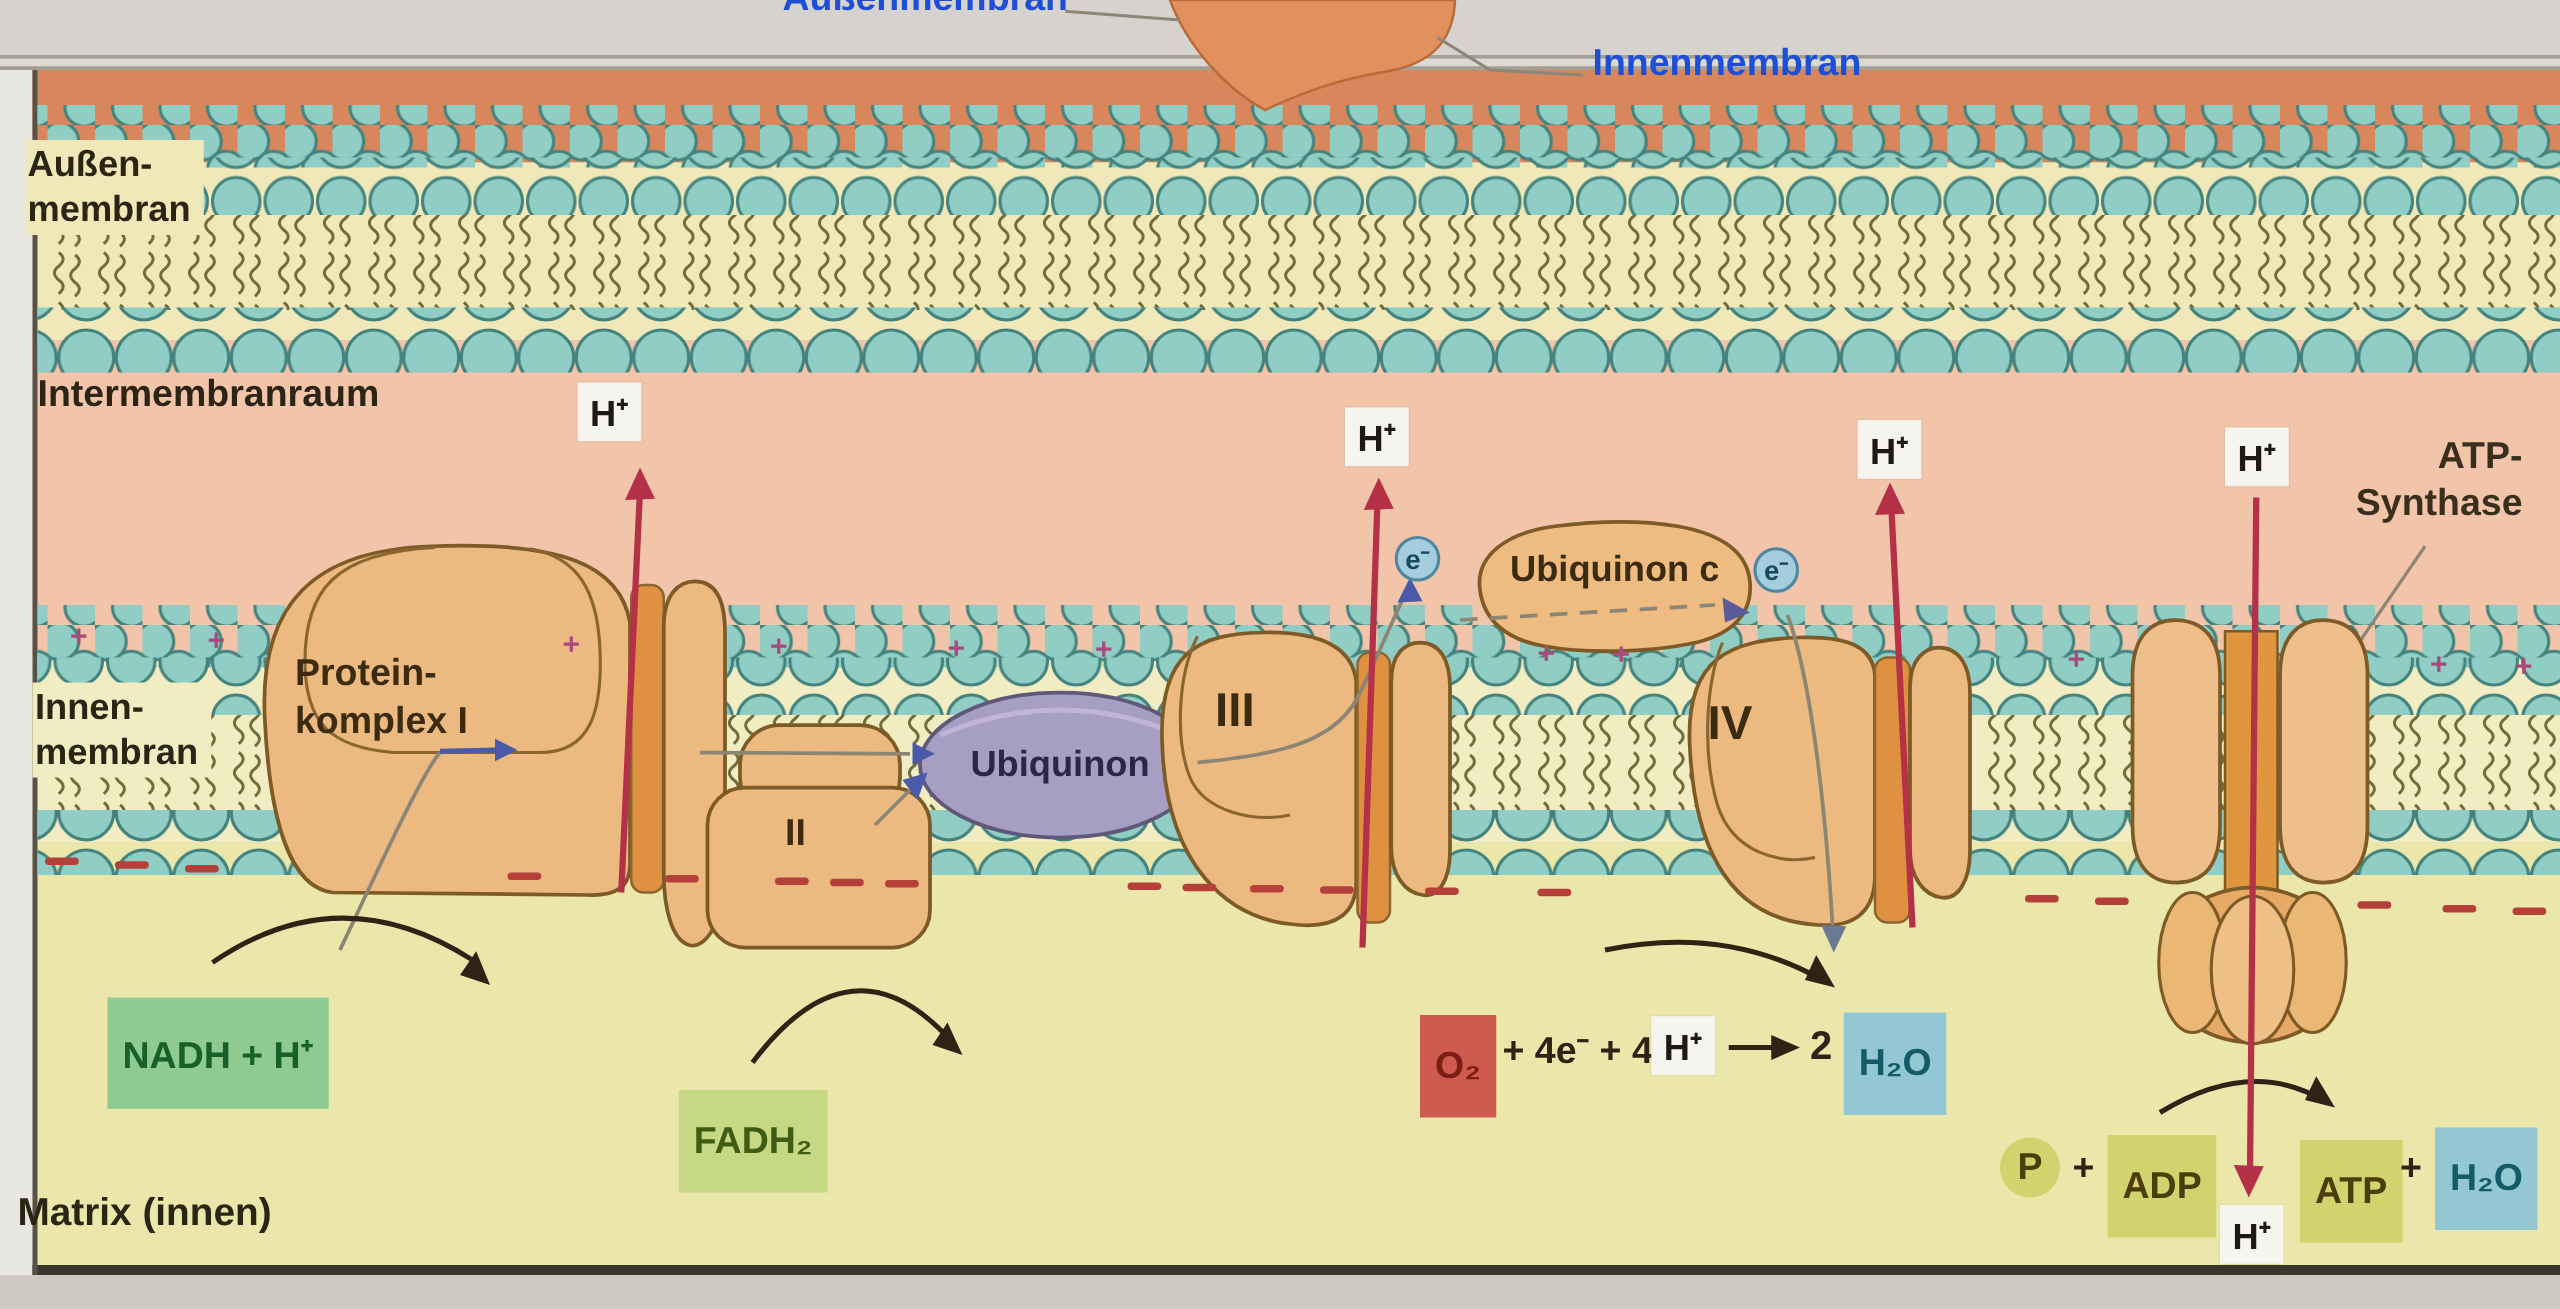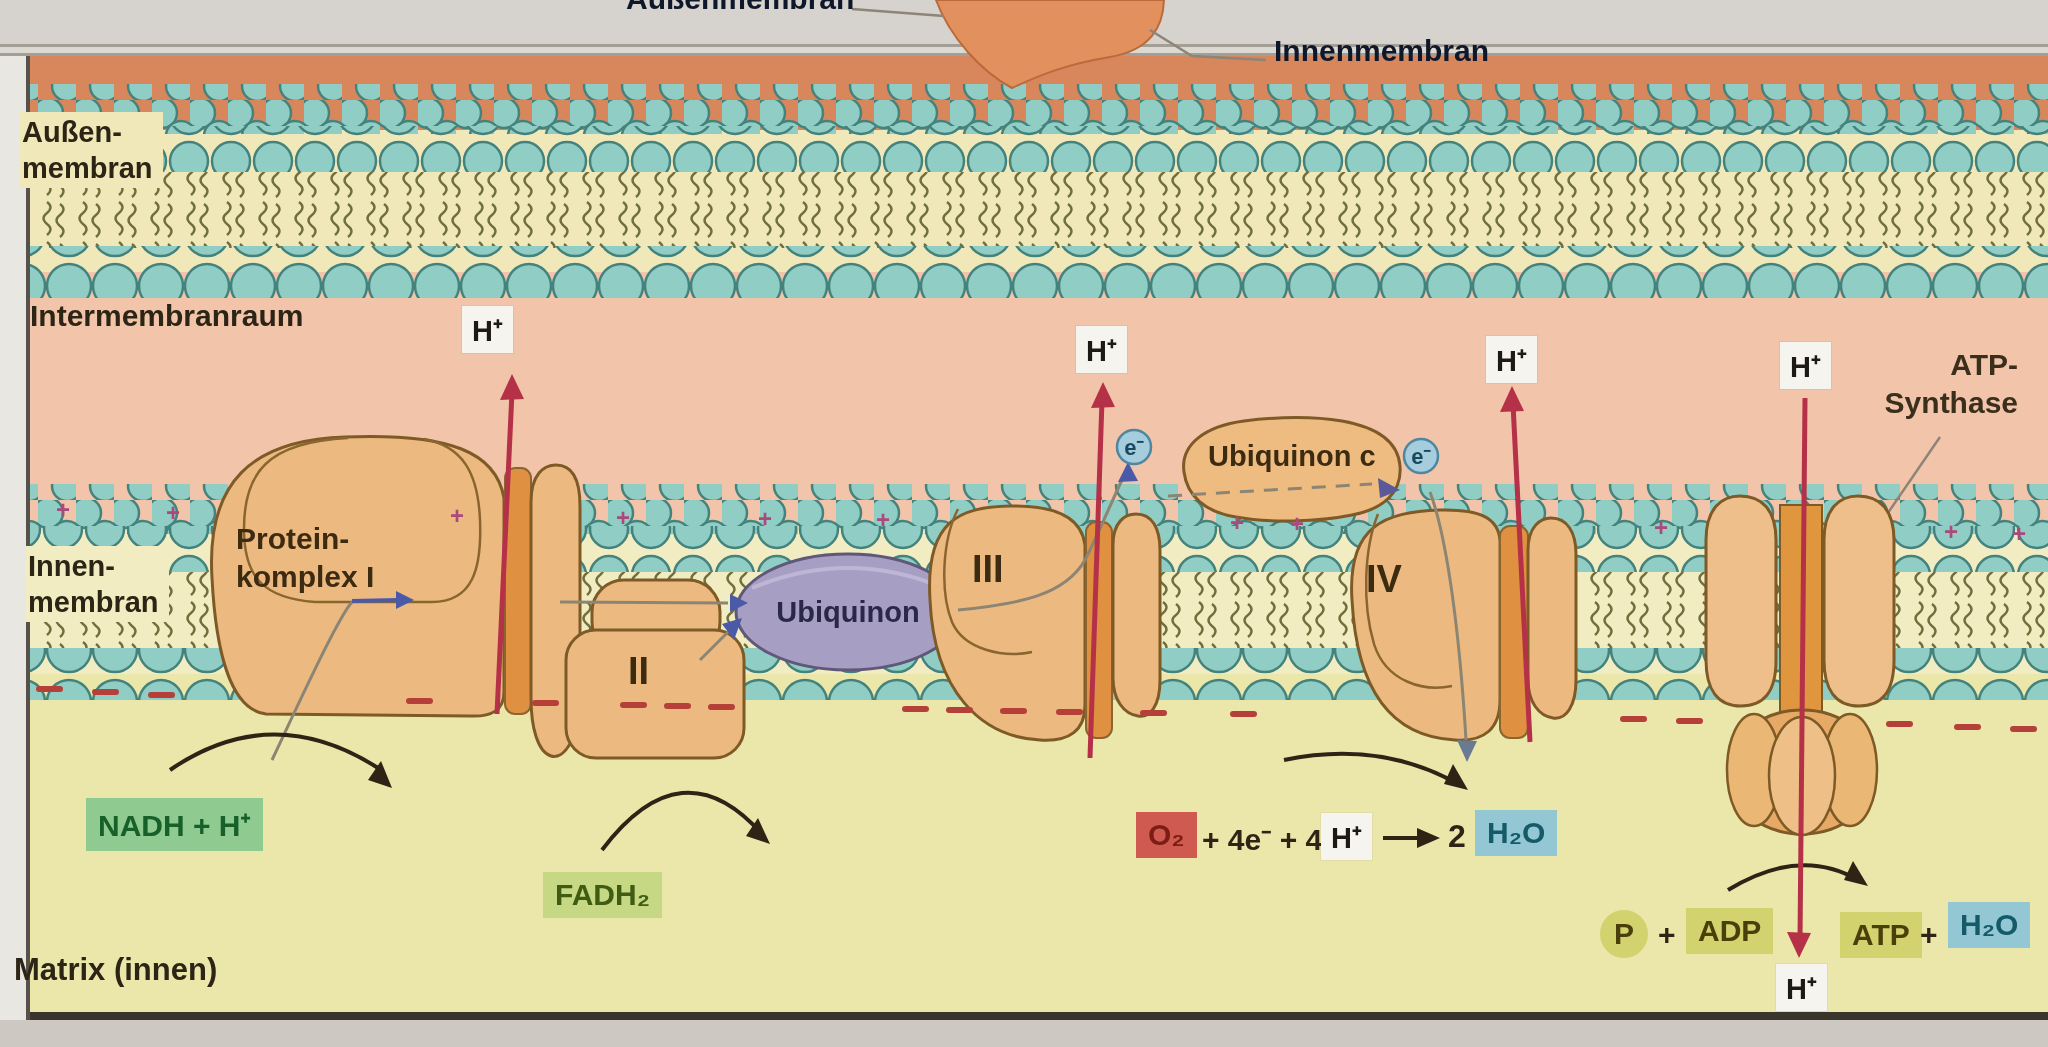--- a/index.html
+++ b/index.html
@@ -2,24 +2,24 @@
 <html style="--page-grey: #d6d3ce; --orange-strip: #d8875c; --outer-tails-bg: #f0e8b8; --salmon: #f2c4a9; --inner-tails-bg: #f2ecc2; --matrix-bg: #ebe6aa; --heads-fill: #8fcdc5; --heads-stroke: #44837d; --tails-stroke: #6f6e3c; --complex-fill: #ecba80; --complex-stroke: #7d5a26; --channel-fill: #df9040; --pumpkin-fill: #e7aa66; --stalk-fill: #e0953f; --ubiquinon-fill: #a79ec4; --ubiquinon-stroke: #5f5878; --arrow-red: #b53148; --arrow-dark: #2e2315; --electron-blue: #4a5aa8; --grey-line: #8c8574; --electron-circle: #a5cddd; --electron-circle-stroke: #4f86a0; --plus-mark: #aa4a7c; --minus-mark: #b5403a; --white-box: #f6f4ef; --green-box: #8fca90; --green-text: #17602a; --lime-box: #c6d884; --lime-text: #3f5c12; --red-box: #ce5a50; --red-text: #7c1d16; --blue-box: #93c7d3; --blue-text: #155a68; --yellow-box: #d2d36e; --yellow-text: #4a3e0a;"><head>
 <meta charset="utf-8">
 <style>
   html,body{margin:0;padding:0;background:#d6d3ce;}
   #stage{position:relative;width:2048px;height:1047px;overflow:hidden;
          font-family:"Liberation Sans",sans-serif;background:var(--page-grey,#d6d3ce);}
   .band{position:absolute;left:0;width:2048px;}
   .abs{position:absolute;}
   svg{position:absolute;left:0;top:0;}
   .lbl{position:absolute;font-weight:bold;color:#2c2414;font-size:29px;line-height:36px;white-space:pre-line;}
-  .toplbl{position:absolute;font-weight:bold;color:#0f172a;font-size:30px;white-space:nowrap;}
+  .toplbl{position:absolute;font-weight:bold;color:#1d4ed8;font-size:30px;white-space:nowrap;}
   .hbox{position:absolute;background:var(--white-box,#f6f4ef);color:#1d1a16;font-weight:bold;
         font-size:29px;padding:4px 10px;box-shadow:0 0 0 1px rgba(0,0,0,0.04);}
-  .box{position:absolute;font-weight:bold;font-size:30px;padding:6px 12px;white-space:nowrap;}
+  .box{position:absolute;font-weight:bold;font-size:30px;padding:24px 12px;white-space:nowrap;}
   .box-green{background:var(--green-box,#8fca90);color:var(--green-text,#17602a);}
   .box-lime{background:var(--lime-box,#c6d884);color:var(--lime-text,#3f5c12);}
   .box-red{background:var(--red-box,#ce5a50);color:var(--red-text,#7c1d16);}
   .box-blue{background:var(--blue-box,#93c7d3);color:var(--blue-text,#155a68);}
   .box-yellow{background:var(--yellow-box,#d2d36e);color:var(--yellow-text,#4a3e0a);}
   .plain{position:absolute;font-weight:bold;font-size:30px;color:#2e2315;white-space:nowrap;}
   .pcircle{position:absolute;width:48px;height:48px;border-radius:50%;text-align:center;line-height:48px;
            font-weight:bold;font-size:30px;background:var(--yellow-box,#d2d36e);color:var(--yellow-text,#4a3e0a);}
   .etext{position:absolute;width:36px;text-align:center;font-weight:bold;font-size:22px;color:#174a5e;}
   .complexlbl{position:absolute;font-weight:bold;color:#3c2b10;}
@@ -208,21 +208,21 @@
 
   <div class="lbl" style="left:20px;top:112px;background:var(--outer-tails-bg,#f0e8b8);padding:2px 10px 2px 2px;">Außen-
 membran</div>
   <div class="lbl" style="left:30px;top:298px;font-size:30px;">Intermembranraum</div>
   <div class="lbl" style="left:26px;top:546px;background:var(--inner-tails-bg,#f2ecc2);padding:2px 10px 2px 2px;">Innen-
 membran</div>
   <div class="lbl" style="left:14px;top:952px;font-size:31px;">Matrix (innen)</div>
 
   <div class="complexlbl" style="left:236px;top:520px;font-size:30px;line-height:38px;white-space:pre-line;">Protein-
 komplex I</div>
-  <div class="complexlbl" style="left:628px;top:650px;font-size:38px;">II</div>
+  <div class="complexlbl" style="left:628px;top:650px;font-size:30px;">II</div>
   <div class="complexlbl" style="left:972px;top:548px;font-size:38px;">III</div>
   <div class="complexlbl" style="left:1366px;top:558px;font-size:38px;">IV</div>
   <div class="complexlbl" style="left:748px;top:596px;width:200px;text-align:center;font-size:29px;color:#2a2847;">Ubiquinon</div>
   <div class="complexlbl" style="left:1208px;top:440px;font-size:29px;">Ubiquinon c</div>
   <div class="complexlbl" style="left:1872px;top:346px;width:146px;text-align:right;font-size:30px;line-height:38px;white-space:pre-line;color:#3a2f1c;">ATP-
 Synthase</div>
 
   <div class="hbox" style="left:462px;top:306px;">H⁺</div>
   <div class="hbox" style="left:1076px;top:326px;">H⁺</div>
   <div class="hbox" style="left:1486px;top:336px;">H⁺</div>

